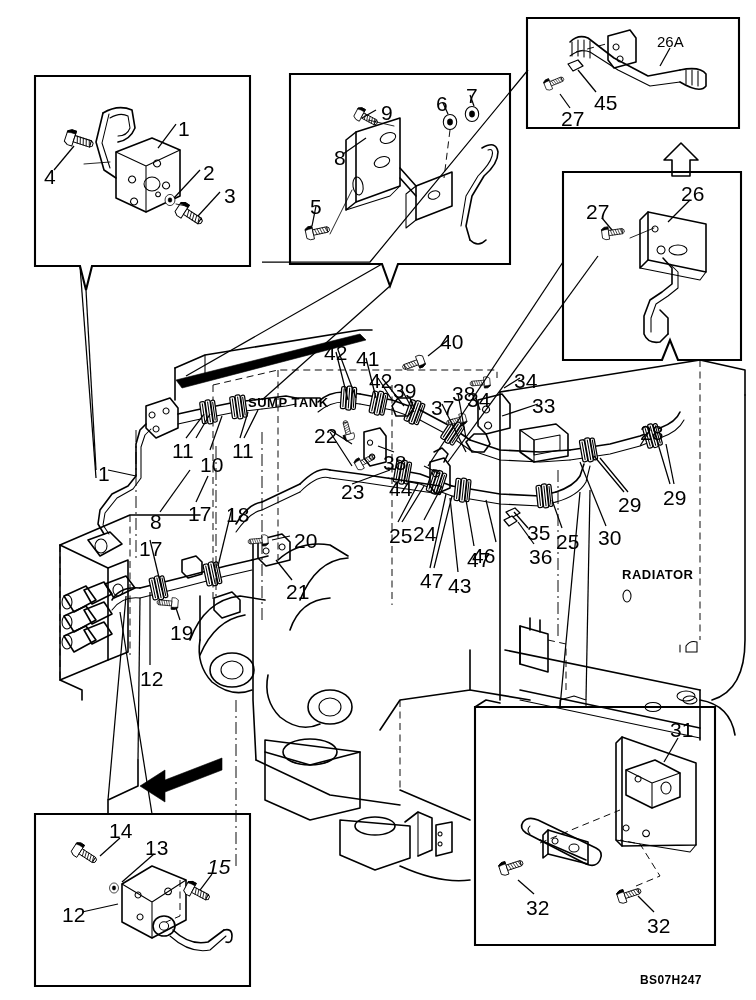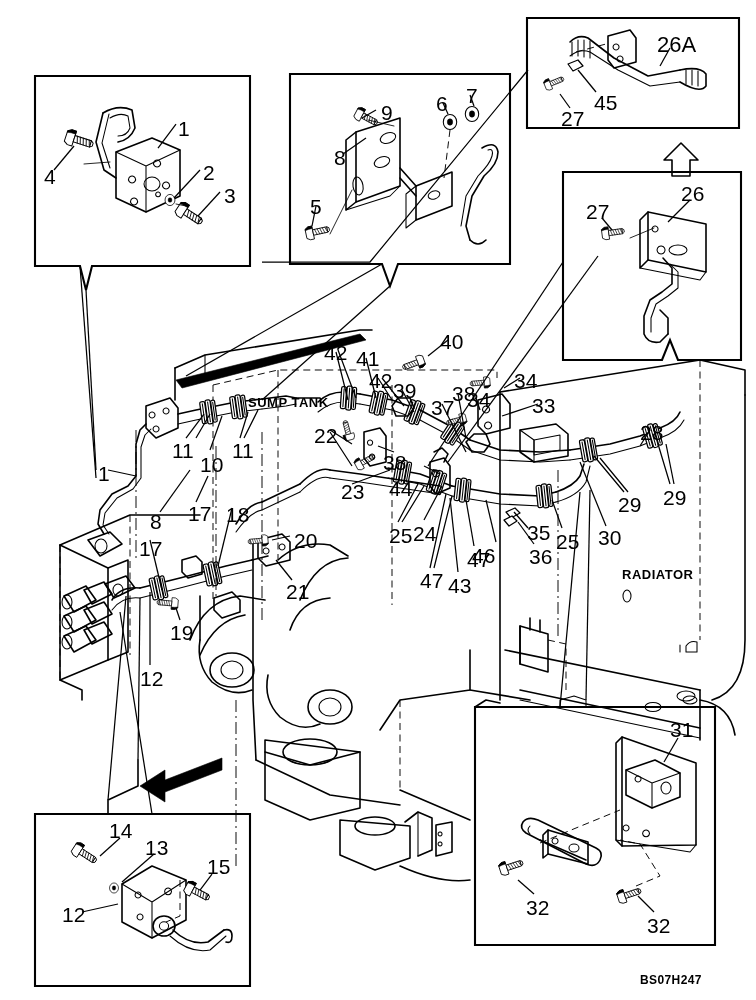--- a/index.html
+++ b/index.html
@@ -4,21 +4,21 @@
 <title>Parts Diagram</title>
 <style>
   html,body{margin:0;padding:0;background:#ffffff;}
   body{font-family:"Liberation Sans",sans-serif;}
   #sheet{position:relative;width:756px;height:1000px;background:#fff;overflow:hidden;}
   svg.layer{position:absolute;left:0;top:0;width:756px;height:1000px;}
   .cal{position:absolute;font-family:"Liberation Sans",sans-serif;color:#000;
        font-size:21px;font-weight:400;line-height:1;white-space:nowrap;}
   .cal.small{font-size:13px;letter-spacing:.5px;font-weight:600;}
   .cal.code{font-size:12px;letter-spacing:.4px;font-weight:600;}
-  .cal.big{font-size:22px;text-align:right;}
+  .cal.big{font-size:15px;text-align:right;}
 </style>
 </head>
 <body>
 
 <div id="sheet">
 
   <svg class="layer" viewBox="0 0 756 1000">
     <defs>
       <style>
         .st{fill:none;stroke:#000;stroke-width:1.6;stroke-linecap:round;stroke-linejoin:round}
@@ -508,21 +508,21 @@
 
     <div class="cal big" style="left:657px;top:34px;">26A</div>
     <div class="cal" style="left:594px;top:92px;">45</div>
     <div class="cal" style="left:561px;top:108px;">27</div>
 
     <div class="cal" style="left:681px;top:183px;">26</div>
     <div class="cal" style="left:586px;top:201px;">27</div>
 
     <div class="cal" style="left:109px;top:820px;">14</div>
     <div class="cal" style="left:145px;top:837px;">13</div>
-    <div class="cal" style="left:207px;top:856px;">15</div>
+    <div class="cal" style="left:207px;top:856px;font-style:italic;">15</div>
     <div class="cal" style="left:62px;top:904px;">12</div>
 
     <div class="cal" style="left:670px;top:719px;">31</div>
     <div class="cal" style="left:526px;top:897px;">32</div>
     <div class="cal" style="left:647px;top:915px;">32</div>
 
     <div class="cal" style="left:98px;top:463px;">1</div>
     <div class="cal" style="left:172px;top:440px;">11</div>
     <div class="cal" style="left:200px;top:454px;">10</div>
     <div class="cal" style="left:232px;top:440px;">11</div>

